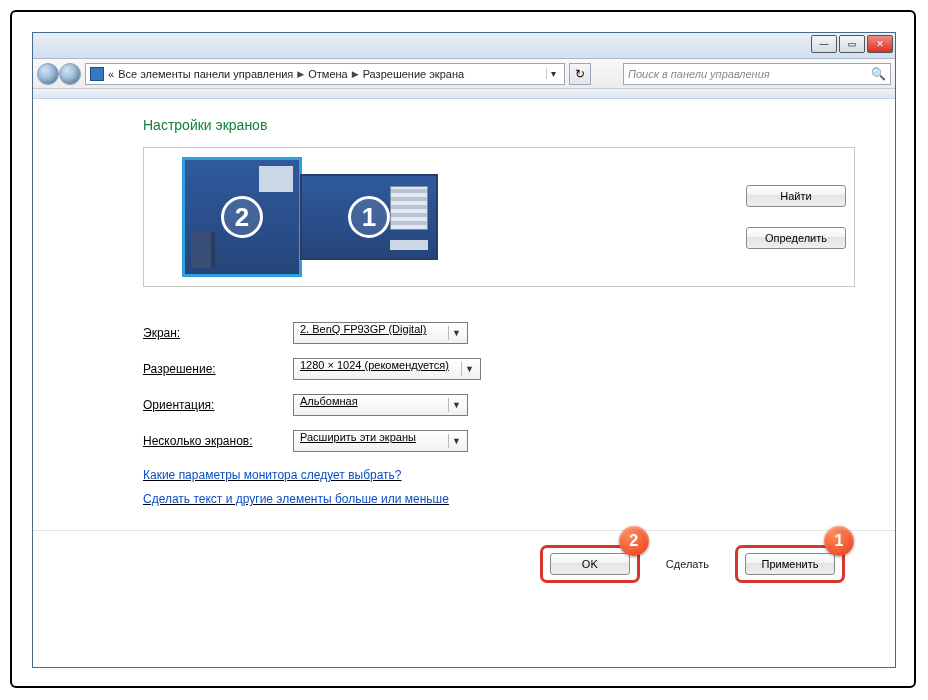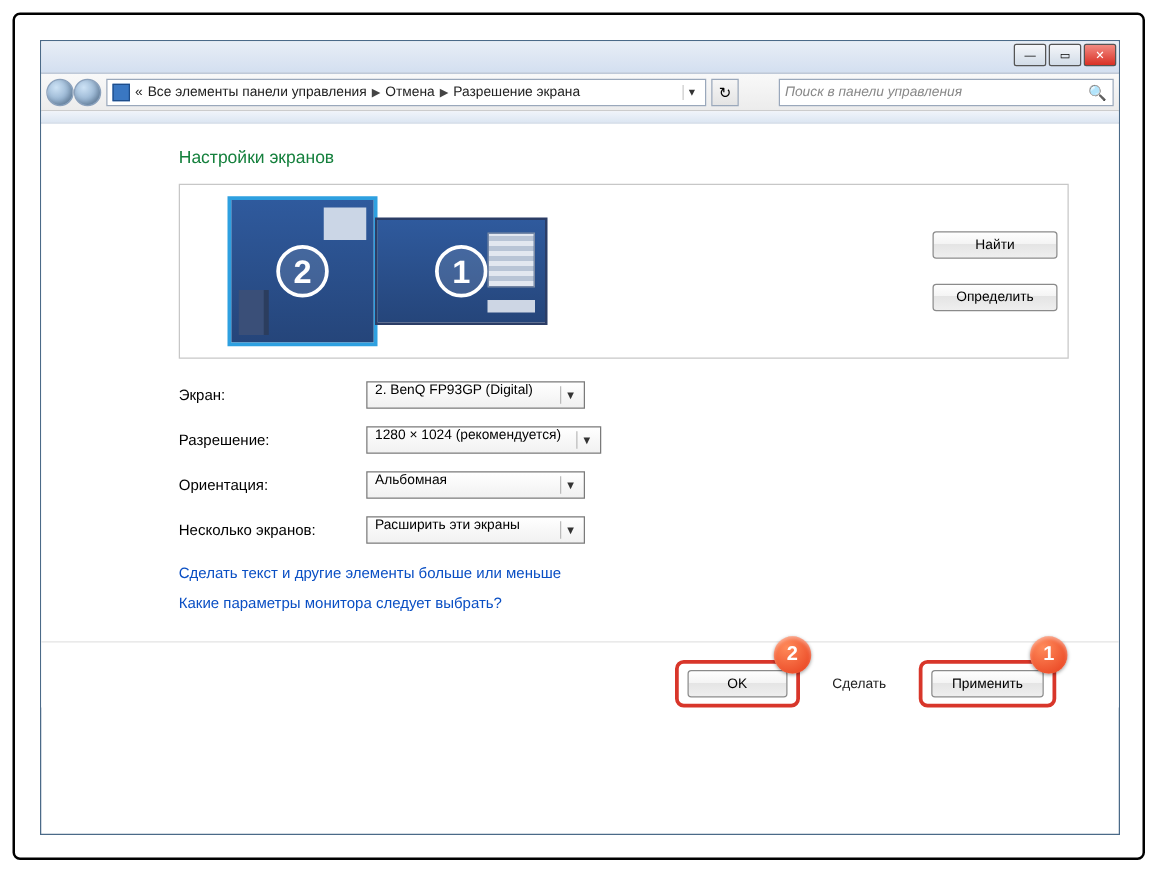--- a/index.html
+++ b/index.html
@@ -37,21 +37,21 @@
   .mon.m1 { width: 138px; height: 86px; margin-left: -2px; }
   .mon .num { width: 42px; height: 42px; border-radius: 50%; border: 3px solid #fff; color: #fff; font-size: 26px; font-weight: bold; display: flex; align-items: center; justify-content: center; background: rgba(255,255,255,.12); }
   .mon .deco { position: absolute; background: #6b84a9; }
   .mon.m2 .d1 { top:6px; right:6px; width:34px; height:26px; background:#cbd6e6; }
   .mon.m2 .d2 { bottom:6px; left:6px; width:20px; height:36px; background:#3a4f78; box-shadow: 4px 0 0 #2b3d5e; }
   .mon.m1 .d1 { right:8px; top:10px; width:38px; height:44px; background: repeating-linear-gradient(0deg, #e2e7f0 0 4px, #b8c4d6 4px 8px); border:1px solid #7e8da6;}
   .mon.m1 .d2 { right:8px; bottom:8px; width:38px; height:10px; background:#cdd6e4;}
   .side-btns { margin-left: auto; display: flex; flex-direction: column; gap: 20px; }
   .win7-btn { min-width: 100px; height: 22px; font-size: 11px; border: 1px solid #8a8a8a; border-radius: 3px; background: linear-gradient(to bottom, #fefefe 0%, #f4f4f4 45%, #e4e4e4 46%, #efefef 100%); cursor: pointer; padding: 0 10px; }
 
-  .form { margin-top: 18px; }
+  .form { margin-top: 35px; text-decoration: underline; }
   .form-row { display: flex; align-items: center; margin-bottom: 14px; font-size: 12px; }
   .form-row label { width: 150px; color: #000; }
   .dd { height: 22px; border: 1px solid #7a7a7a; background: linear-gradient(#fff, #f1f1f1); font-size: 11px; padding: 0 6px; display: flex; align-items: flex-start; position: relative; cursor: pointer; }
   .dd.w180 { width: 175px; }
   .dd .caret { position: absolute; right: 3px; top: 3px; width: 16px; height: 14px; border-left: 1px solid #bbb; display:flex; align-items:center; justify-content:center; font-size:9px; color:#333; }
 
   .chk-row { display: flex; align-items: center; font-size: 12px; gap: 6px; }
   .chk-row input { width:13px; height:13px; }
   .adv-row { display:flex; justify-content: space-between; margin-top: -2px; align-items: flex-start;}
   .link { color: #0a4fc4; font-size: 12px; cursor: pointer; }
@@ -149,22 +149,22 @@
         <div class="form-row">
           <label>Несколько экранов:</label>
           <div class="dd w180">
             <span>Расширить эти экраны</span>
             <span class="caret">▼</span>
           </div>
         </div>
 
 
         <div class="links-left">
+          <span class="link">Какие параметры монитора следует выбрать?</span>
           <span class="link">Сделать текст и другие элементы больше или меньше</span>
-          <span class="link">Какие параметры монитора следует выбрать?</span>
         </div>
       </div>
 
       <div class="separator"></div>
 
       <div class="footer-btns">
         <div class="red-ring">
           <div class="badge">2</div>
           <button class="win7-btn" style="min-width:80px">OK</button>
         </div>

